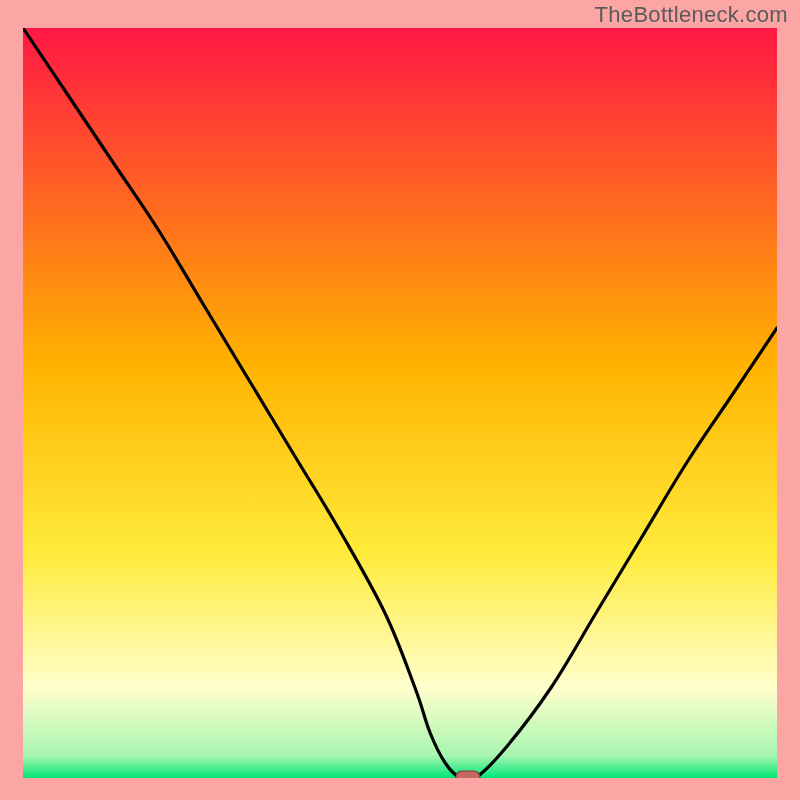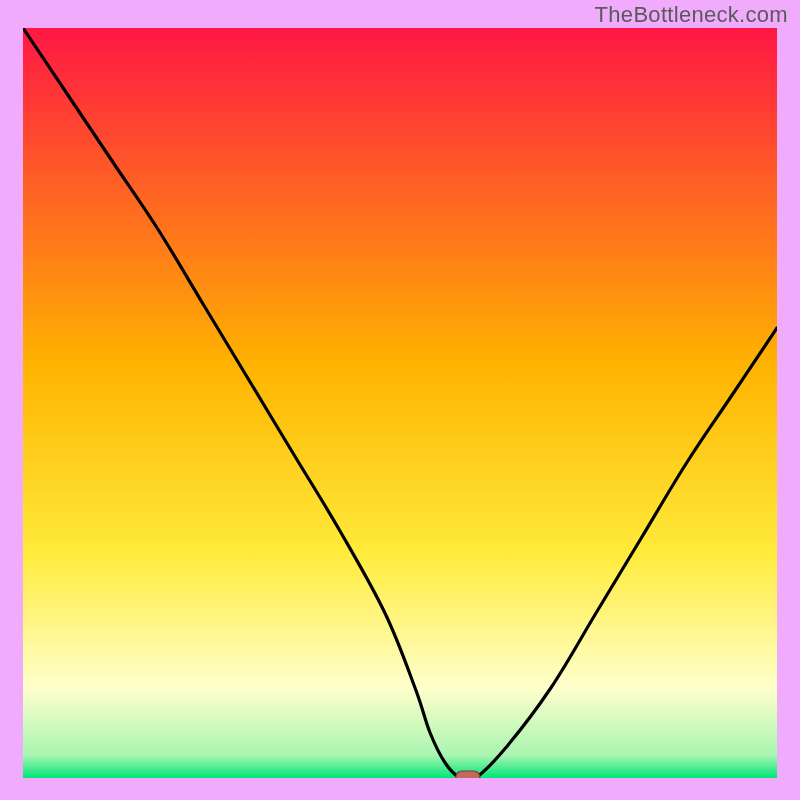--- a/index.html
+++ b/index.html
@@ -7,21 +7,21 @@
     padding: 0;
     width: 800px;
     height: 800px;
     background: #000000;
     overflow: hidden;
   }
   .chart-container {
     position: relative;
     width: 800px;
     height: 800px;
-    background: #f0abfc;
+    background: #fca5a5;
   }
   .attribution {
     position: absolute;
     top: 2px;
     right: 12px;
     color: #5a5a5a;
     font-family: Arial, Helvetica, sans-serif;
     font-size: 22px;
     font-weight: 400;
     letter-spacing: 0.3px;

